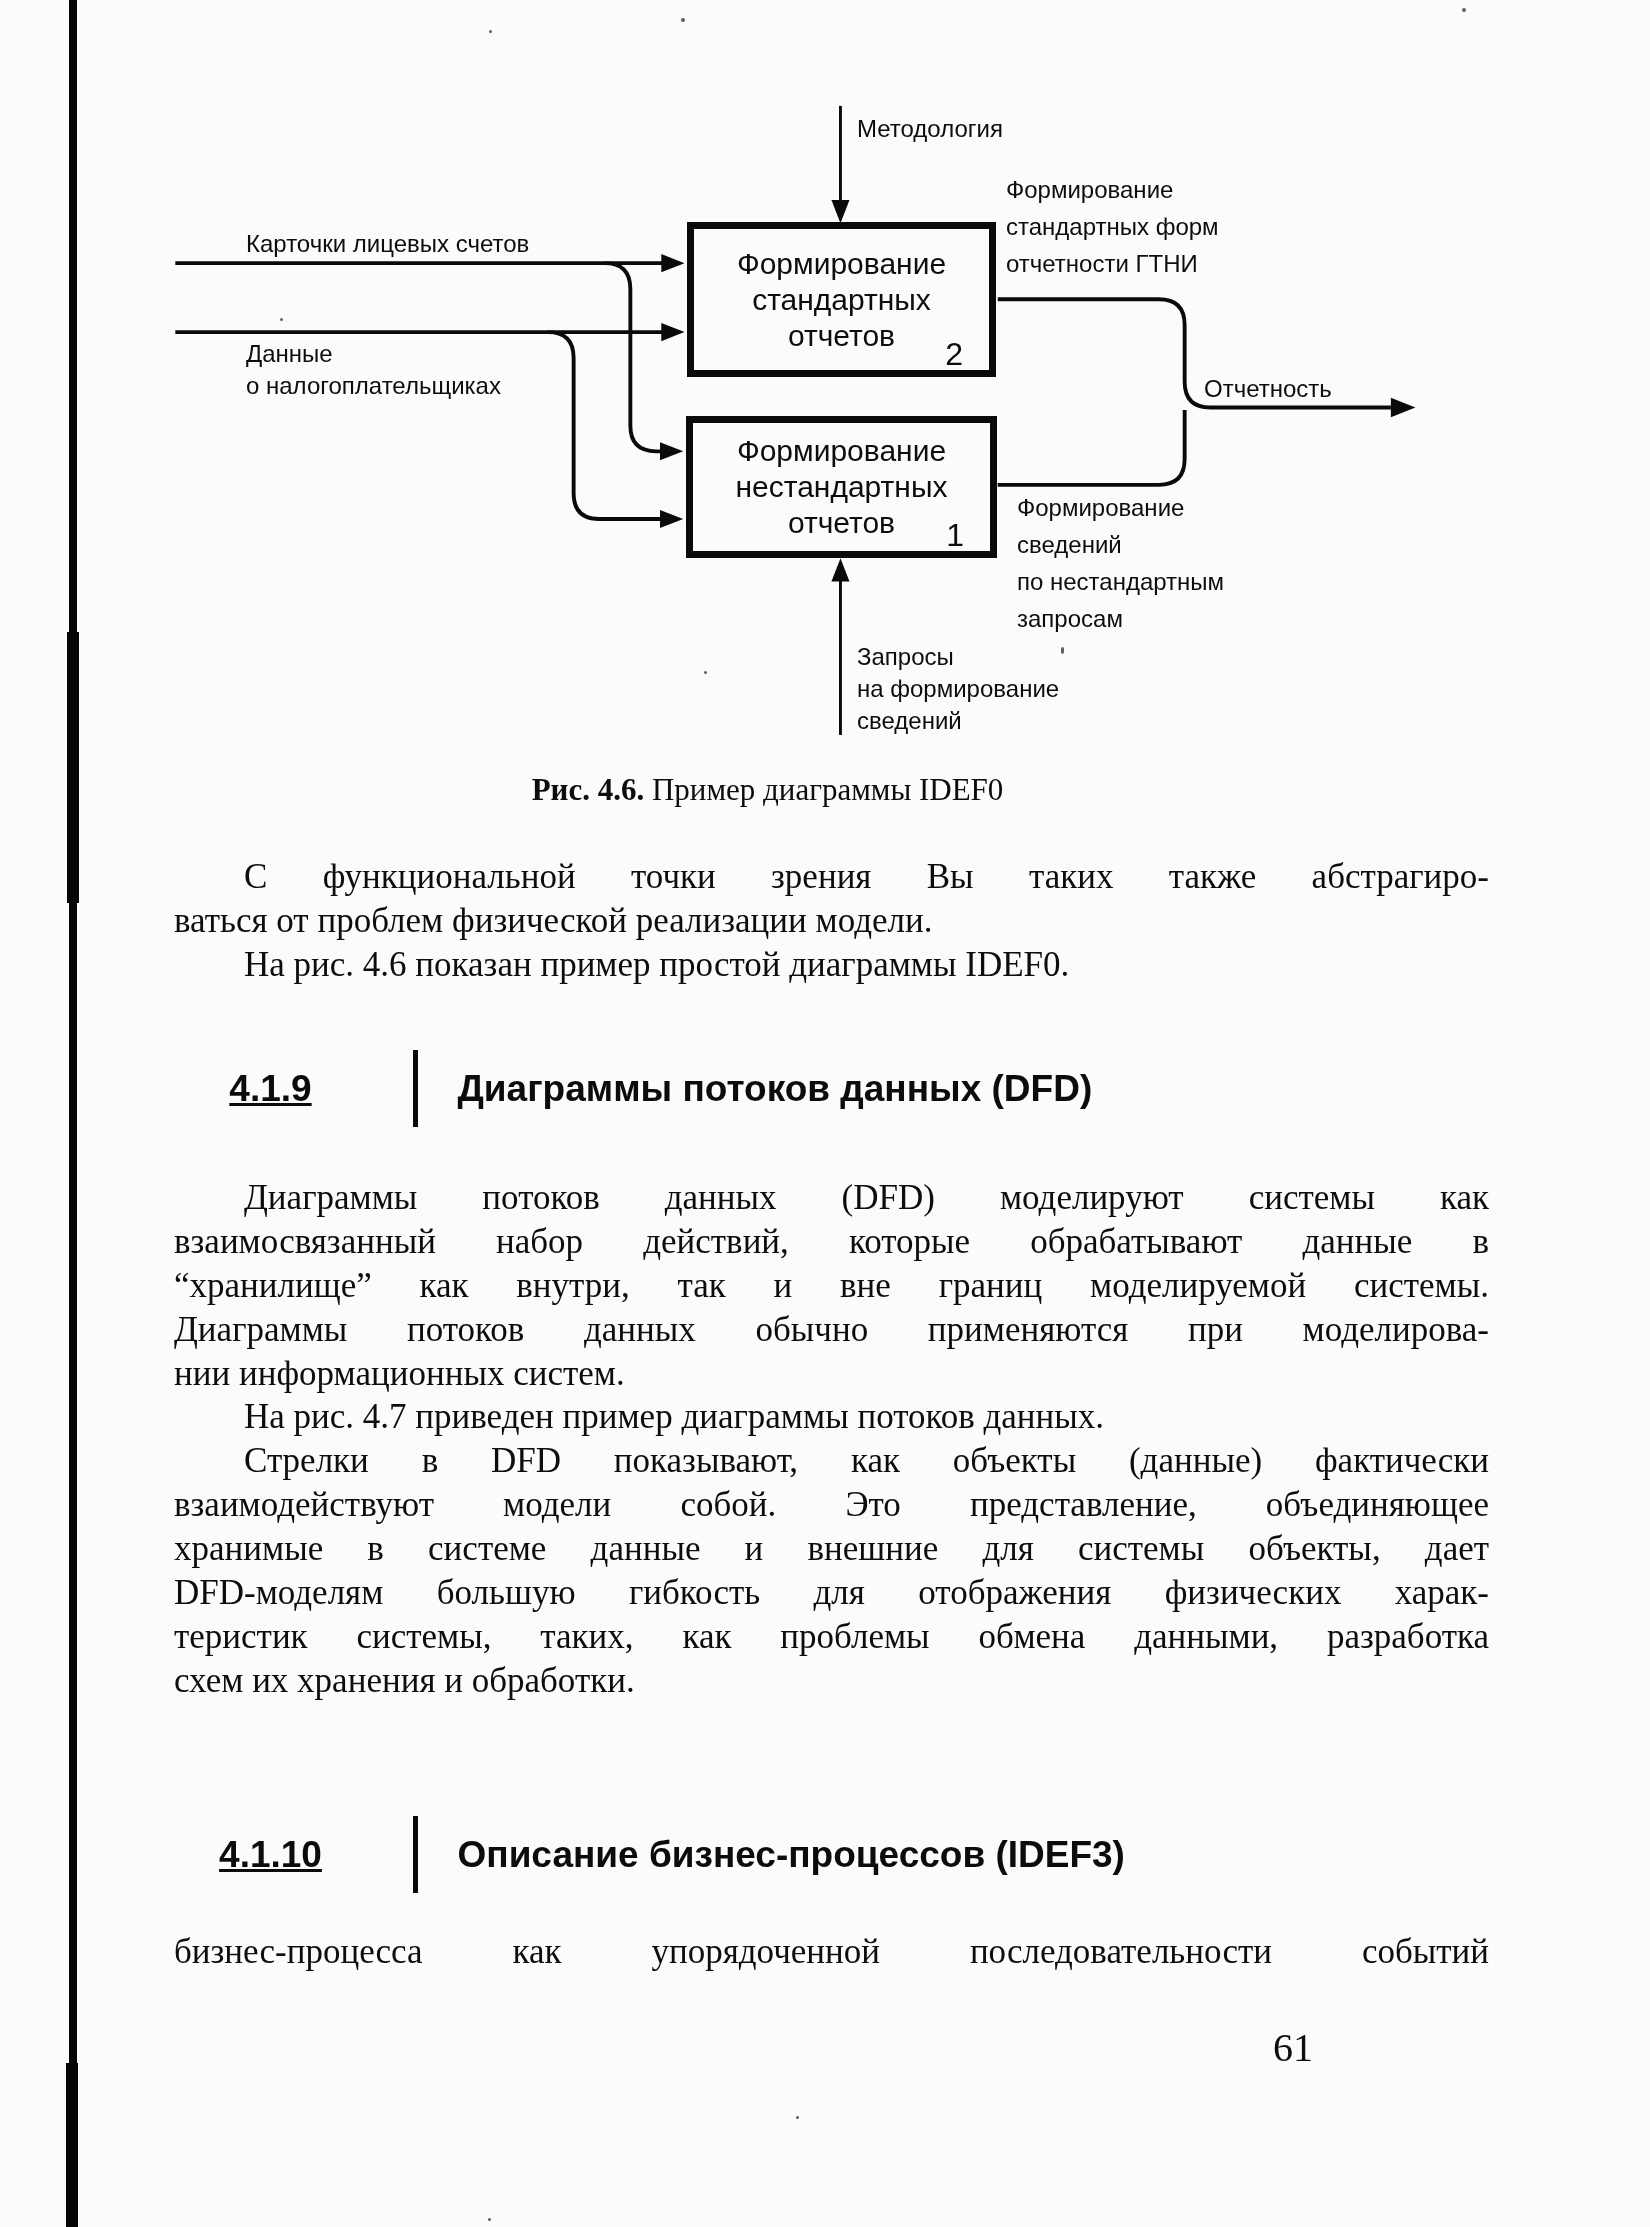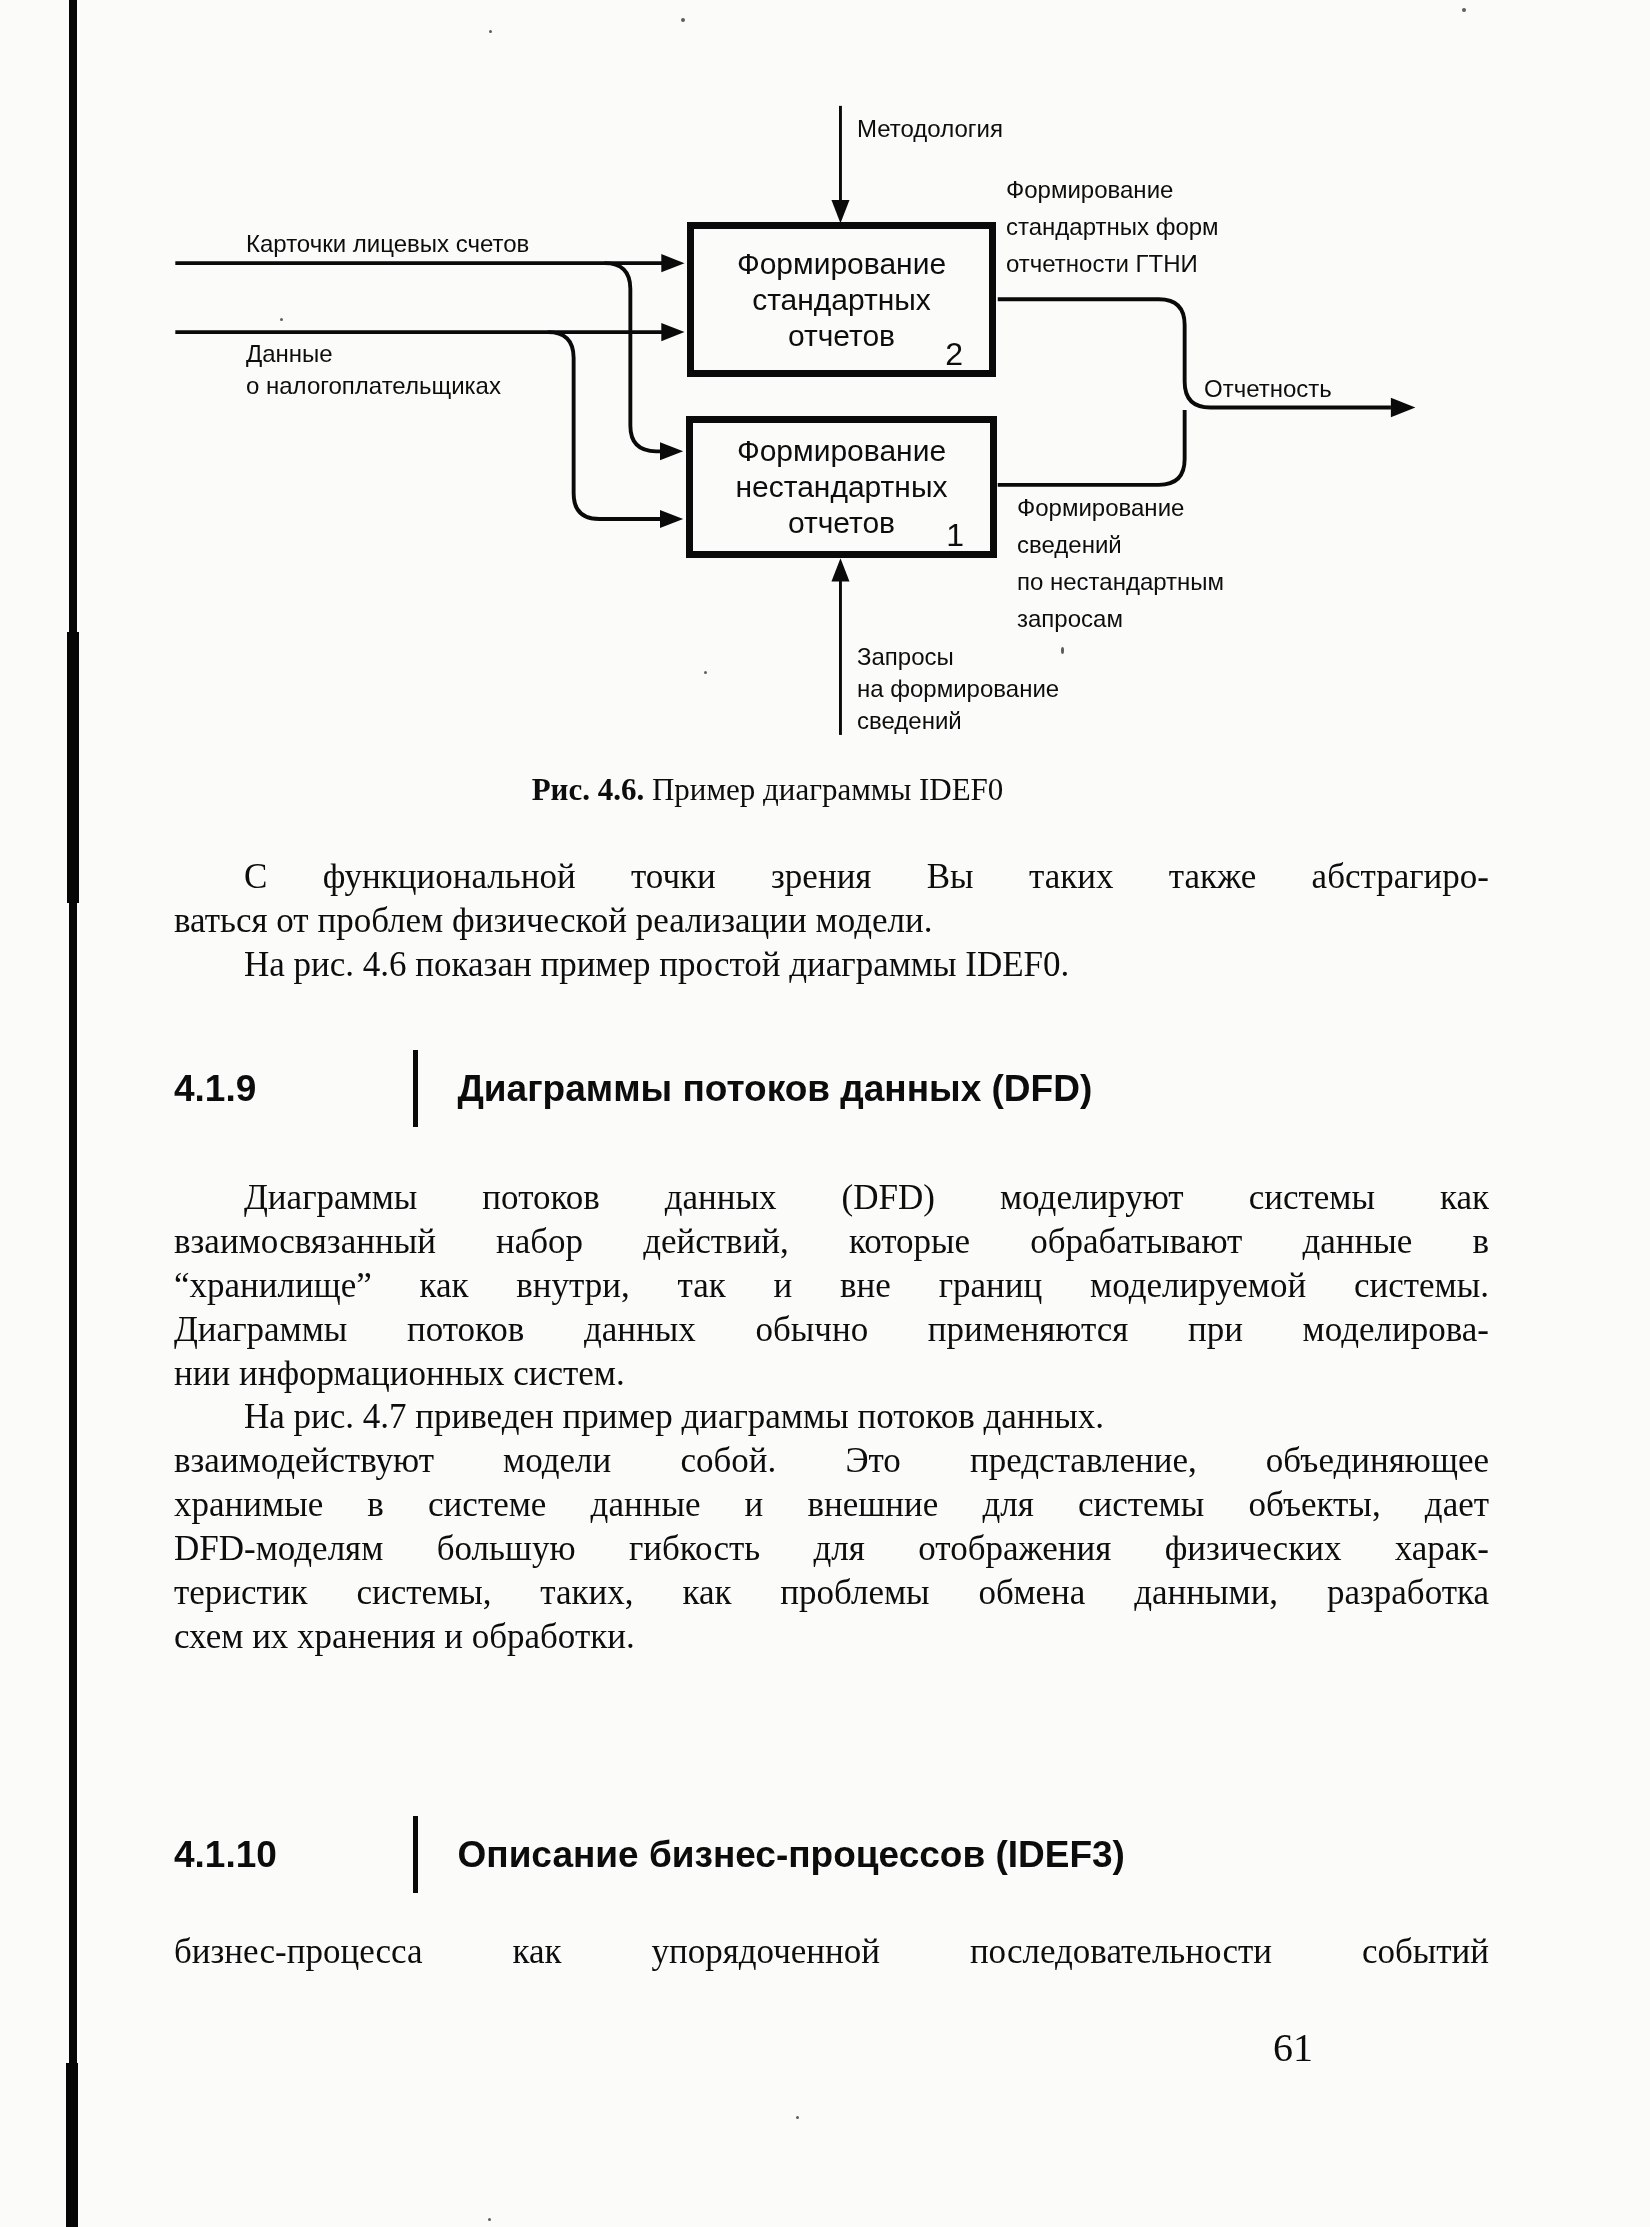--- a/index.html
+++ b/index.html
@@ -33,21 +33,21 @@
   
   .caption { position:absolute; left:413px; top:772px; width:709px; text-align:center; font-size:31px; }
   .para { position:absolute; left:174px; width:1315px; font-size:35px; }
   .bline { height:44px; line-height:44px; text-align:justify; text-align-last:justify; }
   .bline.left { text-align-last:left; }
   .bline.ind { text-indent:70px; }
   .heading {
     position:absolute; left:174px; height:77px; display:flex; align-items:center;
     font-family:"Liberation Sans", sans-serif; font-weight:bold; font-size:37px; color:#0c0c0c;
   }
-  .h-num { width:193px; text-align:left; }
+  .h-num { width:193px; text-align:center;text-decoration:underline; }
   .h-bar { width:4.5px; height:77px; background:#0a0a0a; margin-left:46px; }
   .h-title { margin-left:40px; white-space:nowrap; }
   .pageno { position:absolute; left:1273px; top:2024px; font-size:40px; }
 </style>
 </head>
 <body>
 
 <div class="page">
 
   <div class="gutter"></div>
@@ -151,20 +151,21 @@
     <div class="bline ind">Диаграммы потоков данных (DFD) моделируют системы как</div>
     <div class="bline">взаимосвязанный набор действий, которые обрабатывают данные в</div>
     <div class="bline">“хранилище” как внутри, так и вне границ моделируемой системы.</div>
     <div class="bline">Диаграммы потоков данных обычно применяются при моделирова-</div>
     <div class="bline left">нии информационных систем.</div>
   </div>
   <div class="para" style="top:1395px;">
     <div class="bline ind left">На рис. 4.7 приведен пример диаграммы потоков данных.</div>
   </div>
   <div class="para" style="top:1439px;">
+    <div class="bline ind">Стрелки в DFD показывают, как объекты (данные) фактически</div>
     <div class="bline">взаимодействуют модели собой. Это представление, объединяющее</div>
     <div class="bline">хранимые в системе данные и внешние для системы объекты, дает</div>
     <div class="bline">DFD-моделям большую гибкость для отображения физических харак-</div>
     <div class="bline">теристик системы, таких, как проблемы обмена данными, разработка</div>
     <div class="bline left">схем их хранения и обработки.</div>
   </div>
 
   <div class="heading" style="top:1816px;">
     <div class="h-num">4.1.10</div>
     <div class="h-bar"></div>

